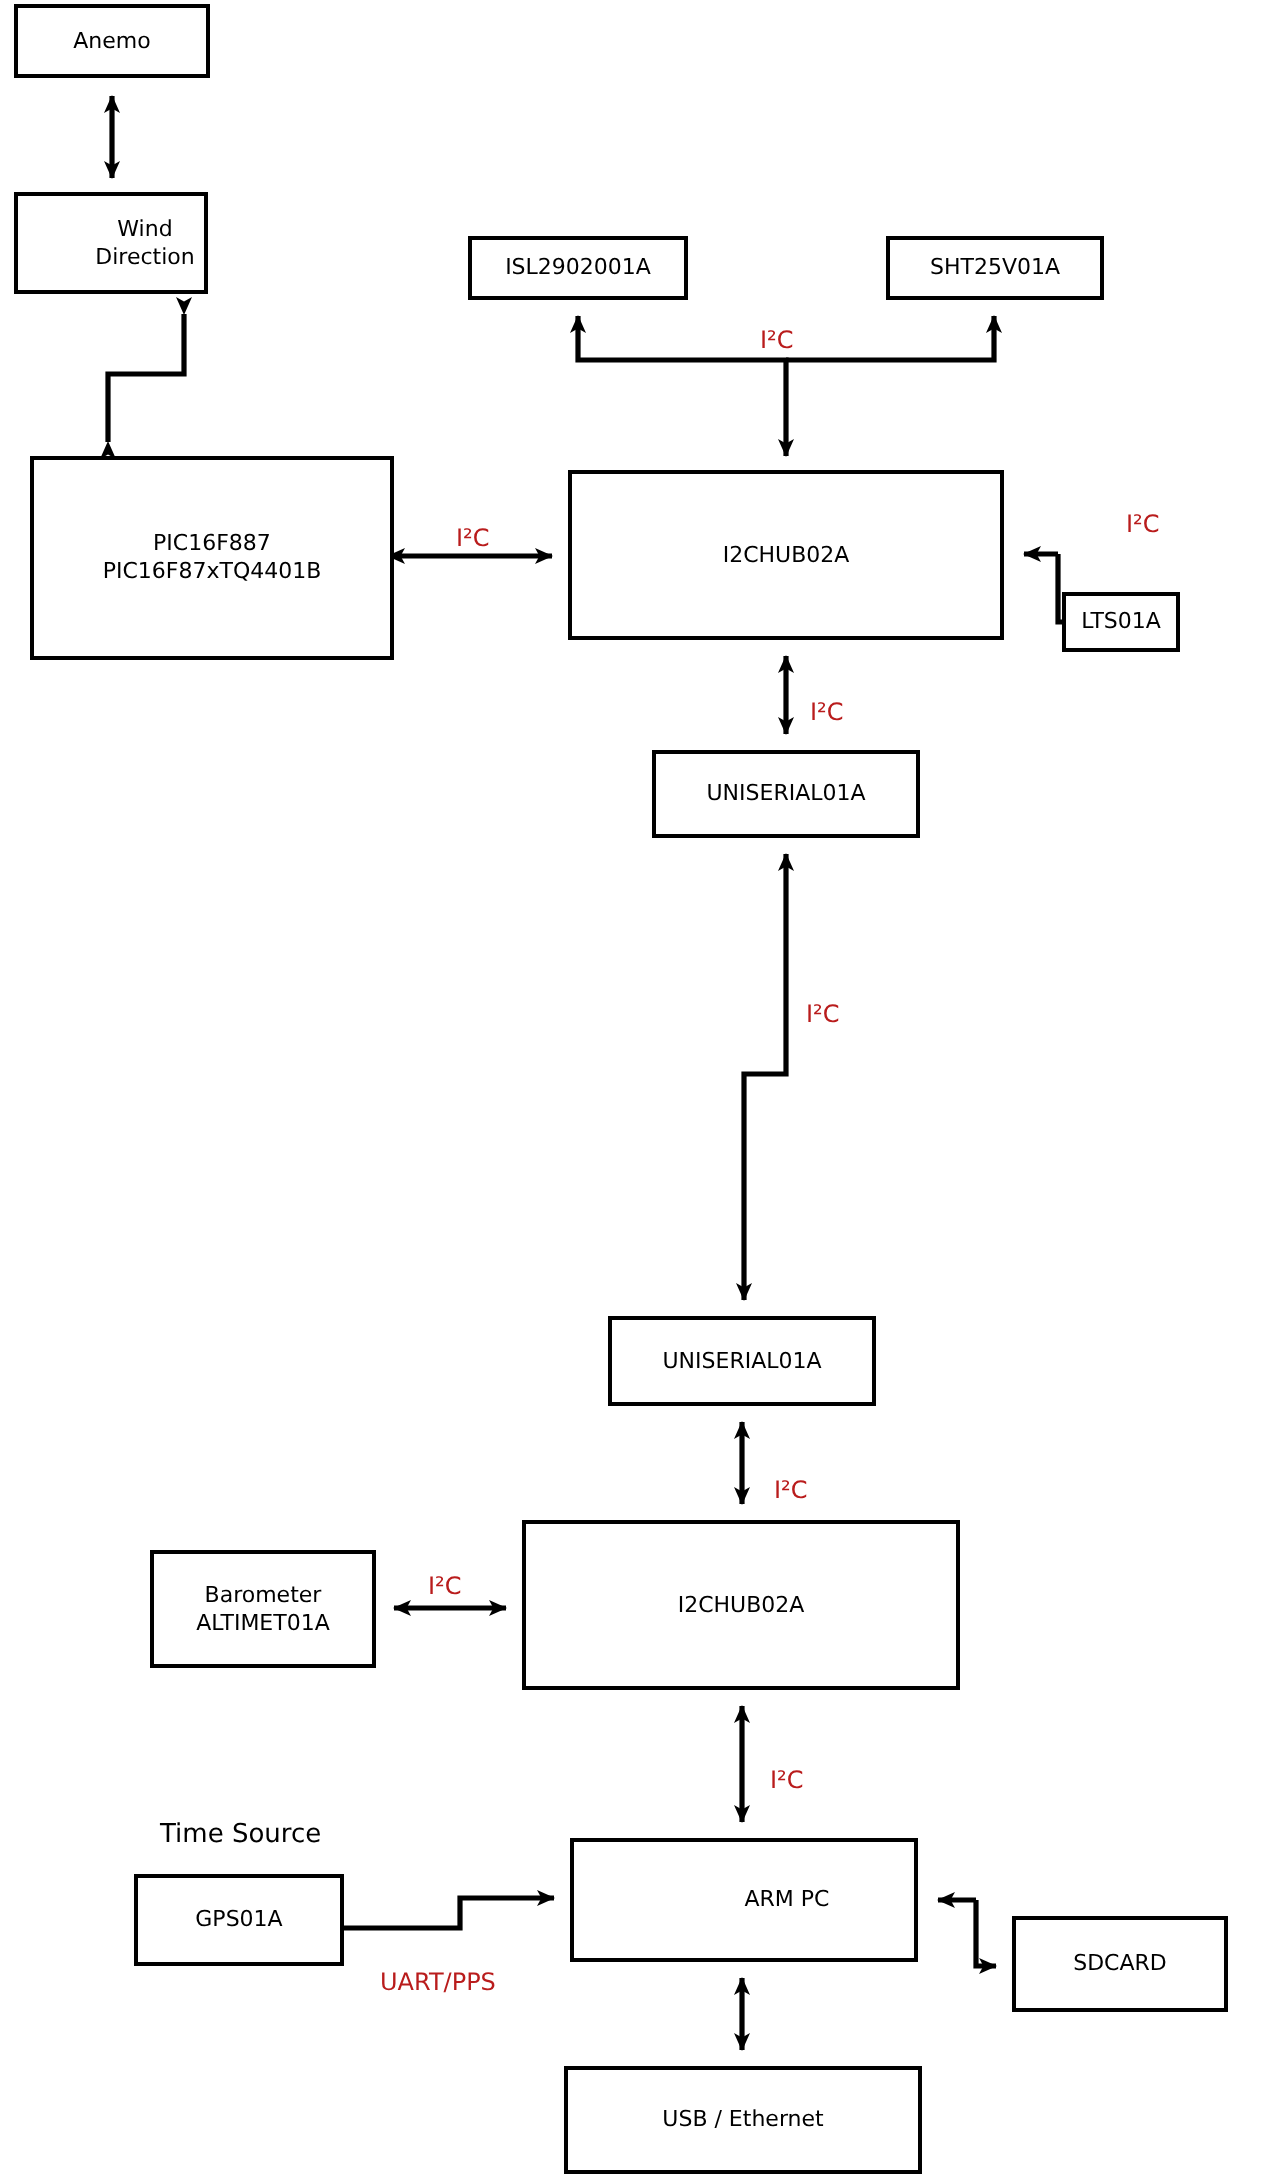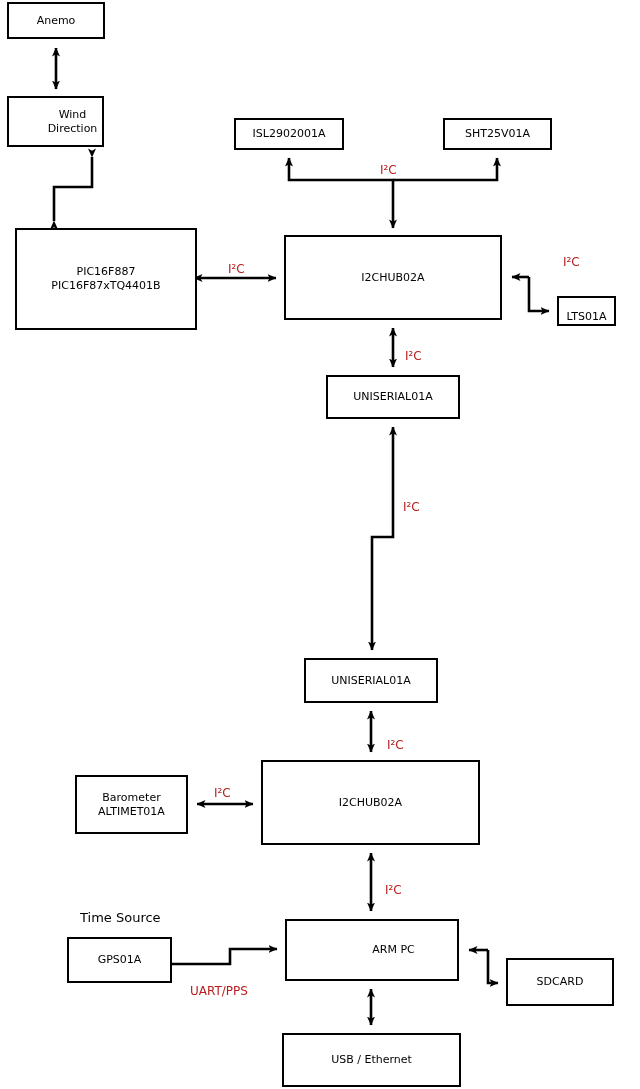--- a/index.html
+++ b/index.html
@@ -129,21 +129,21 @@
   </div>
 
   <div class="node" style="left:443px;top:118px;width:109px;height:32px;">
     <span class="label">SHT25V01A</span>
   </div>
 
   <div class="node" style="left:284px;top:235px;width:218px;height:85px;">
     <span class="label">I2CHUB02A</span>
   </div>
 
-  <div class="node" style="left:557px;top:296px;width:59px;height:30px;align-items:flex-end;">
+  <div class="node" style="left:531px;top:296px;width:59px;height:30px;">
     <span class="label">LTS01A</span>
   </div>
 
   <div class="node" style="left:326px;top:375px;width:134px;height:44px;">
     <span class="label">UNISERIAL01A</span>
   </div>
 
   <div class="node" style="left:304px;top:658px;width:134px;height:45px;">
     <span class="label">UNISERIAL01A</span>
   </div>

